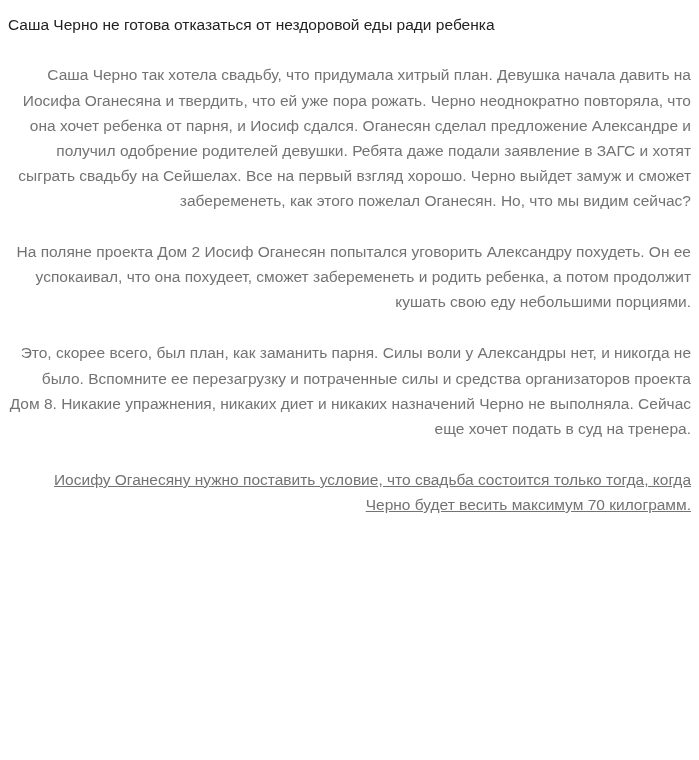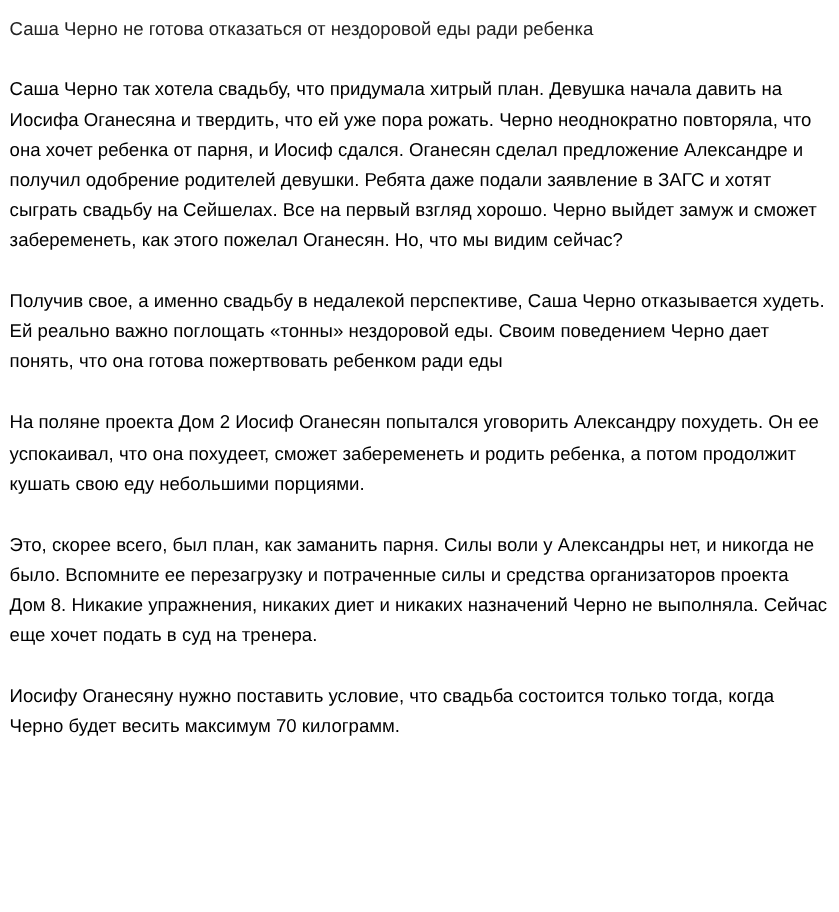--- a/index.html
+++ b/index.html
@@ -21,31 +21,31 @@
   .headline {
     font-size: 15.5px;
     line-height: 1.45;
     color: #222222;
     margin: 0 0 26px 0;
     font-weight: normal;
   }
   .para {
     font-size: 15.5px;
     line-height: 1.62;
-    color: #000000;
+    color: #737373;
     margin: 0 0 26px 0;
-    text-align: left;
+    text-align: right;
   }
   .para:last-child {
     margin-bottom: 12px;
+    text-decoration: underline;
   }
 </style>
 </head>
 <body>
 
 <div class="article">
   <p class="headline">Саша Черно не готова отказаться от нездоровой еды ради ребенка</p>
   <p class="para">Саша Черно так хотела свадьбу, что придумала хитрый план. Девушка начала давить на Иосифа Оганесяна и твердить, что ей уже пора рожать. Черно неоднократно повторяла, что она хочет ребенка от парня, и Иосиф сдался. Оганесян сделал предложение Александре и получил одобрение родителей девушки. Ребята даже подали заявление в ЗАГС и хотят сыграть свадьбу на Сейшелах. Все на первый взгляд хорошо. Черно выйдет замуж и сможет забеременеть, как этого пожелал Оганесян. Но, что мы видим сейчас?</p>
-  <p class="para">Получив свое, а именно свадьбу в недалекой перспективе, Саша Черно отказывается худеть. Ей реально важно поглощать «тонны» нездоровой еды. Своим поведением Черно дает понять, что она готова пожертвовать ребенком ради еды</p>
   <p class="para">На поляне проекта Дом 2 Иосиф Оганесян попытался уговорить Александру похудеть. Он ее успокаивал, что она похудеет, сможет забеременеть и родить ребенка, а потом продолжит кушать свою еду небольшими порциями.</p>
   <p class="para">Это, скорее всего, был план, как заманить парня. Силы воли у Александры нет, и никогда не было. Вспомните ее перезагрузку и потраченные силы и средства организаторов проекта Дом 8. Никакие упражнения, никаких диет и никаких назначений Черно не выполняла. Сейчас еще хочет подать в суд на тренера.</p>
   <p class="para">Иосифу Оганесяну нужно поставить условие, что свадьба состоится только тогда, когда Черно будет весить максимум 70 килограмм.</p>
 </div>
 
 </body></html>

